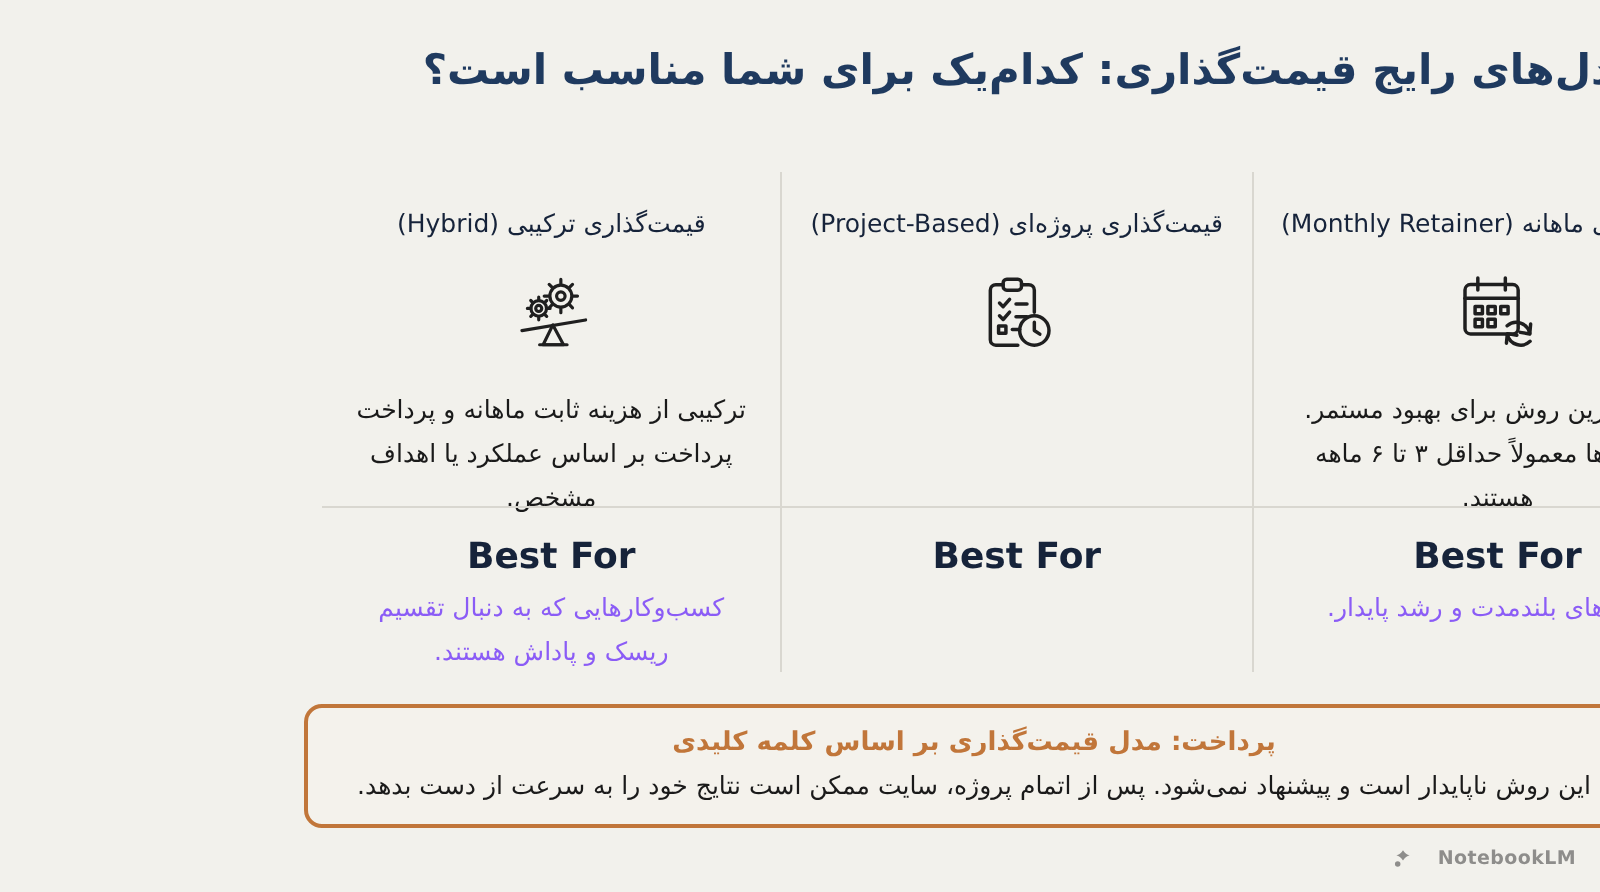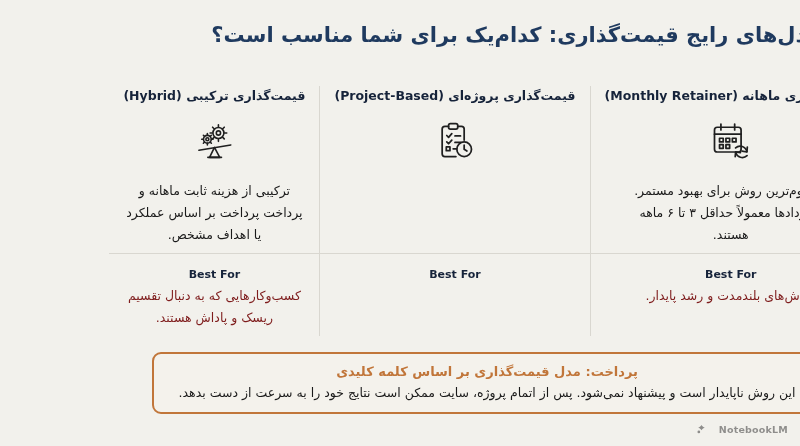--- a/index.html
+++ b/index.html
@@ -57,26 +57,26 @@
     align-items: center;
     position: relative;
   }
   
   .cell.col-mid { border-right: 1px solid #d9d7d0; border-left: 1px solid #d9d7d0; }
   
   .row-2 { border-top: 1px solid #d9d7d0; }
 
   .col-head {
     font-size: 12.5px;
-    font-weight: bold;
+    font-weight: normal;
     color: #16233a;
     text-align: center;
     direction: rtl;
     line-height: 1.3;
-    margin-top: 2px;
+    margin-top: 18px;
     white-space: nowrap;
   }
   .icon-wrap {
     margin-top: 14px;
     height: 46px;
     display: flex;
     align-items: center;
     justify-content: center;
   }
   .icon-wrap svg { display: block; }
@@ -85,31 +85,31 @@
     font-size: 12.5px;
     line-height: 1.75;
     color: #1a1a1a;
     text-align: center;
     direction: rtl;
     max-width: 205px;
   }
 
   .bestfor-label {
     margin-top: 14px;
-    font-size: 11px;
+    font-size: 18px;
     font-weight: bold;
     color: #16233a;
     direction: ltr;
     text-align: center;
   }
   .bestfor-text {
     margin-top: 4px;
     font-size: 12.5px;
     line-height: 1.75;
-    color: #7f1d1d;
+    color: #8b5cf6;
     text-align: center;
     direction: rtl;
     max-width: 210px;
   }
 
   
   .warning {
     position: absolute;
     left: 36px;
     top: 352px;

